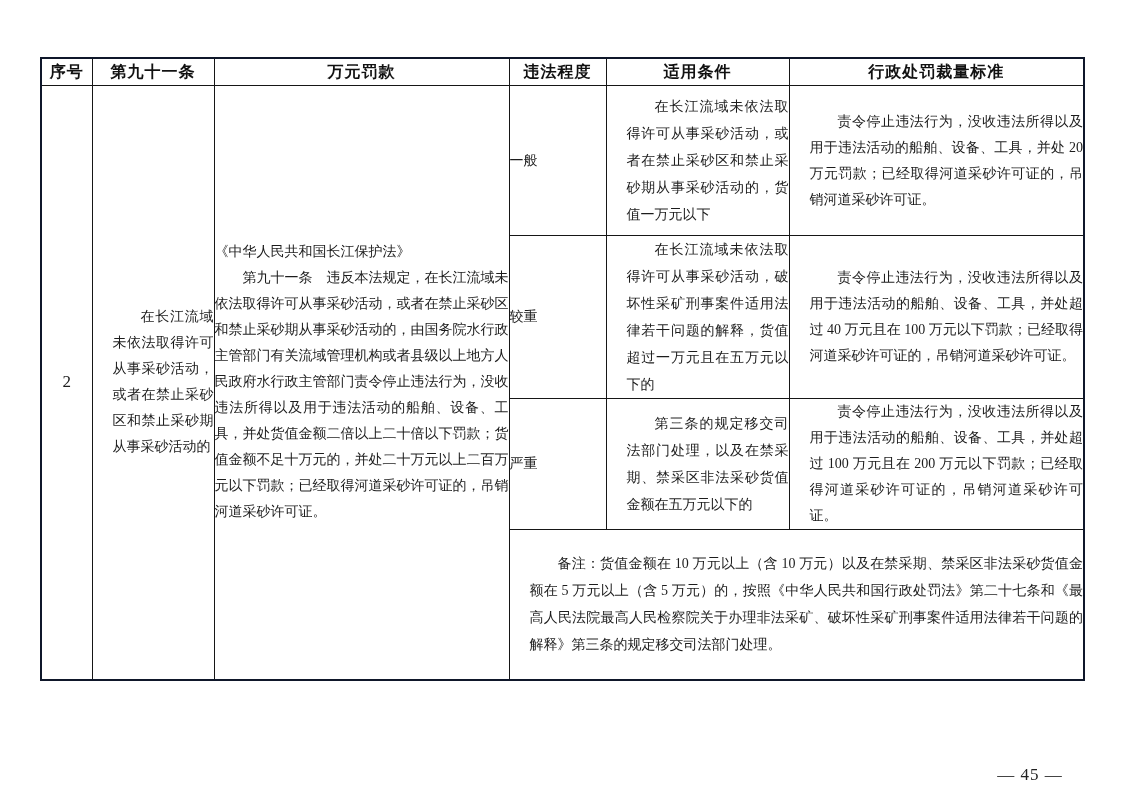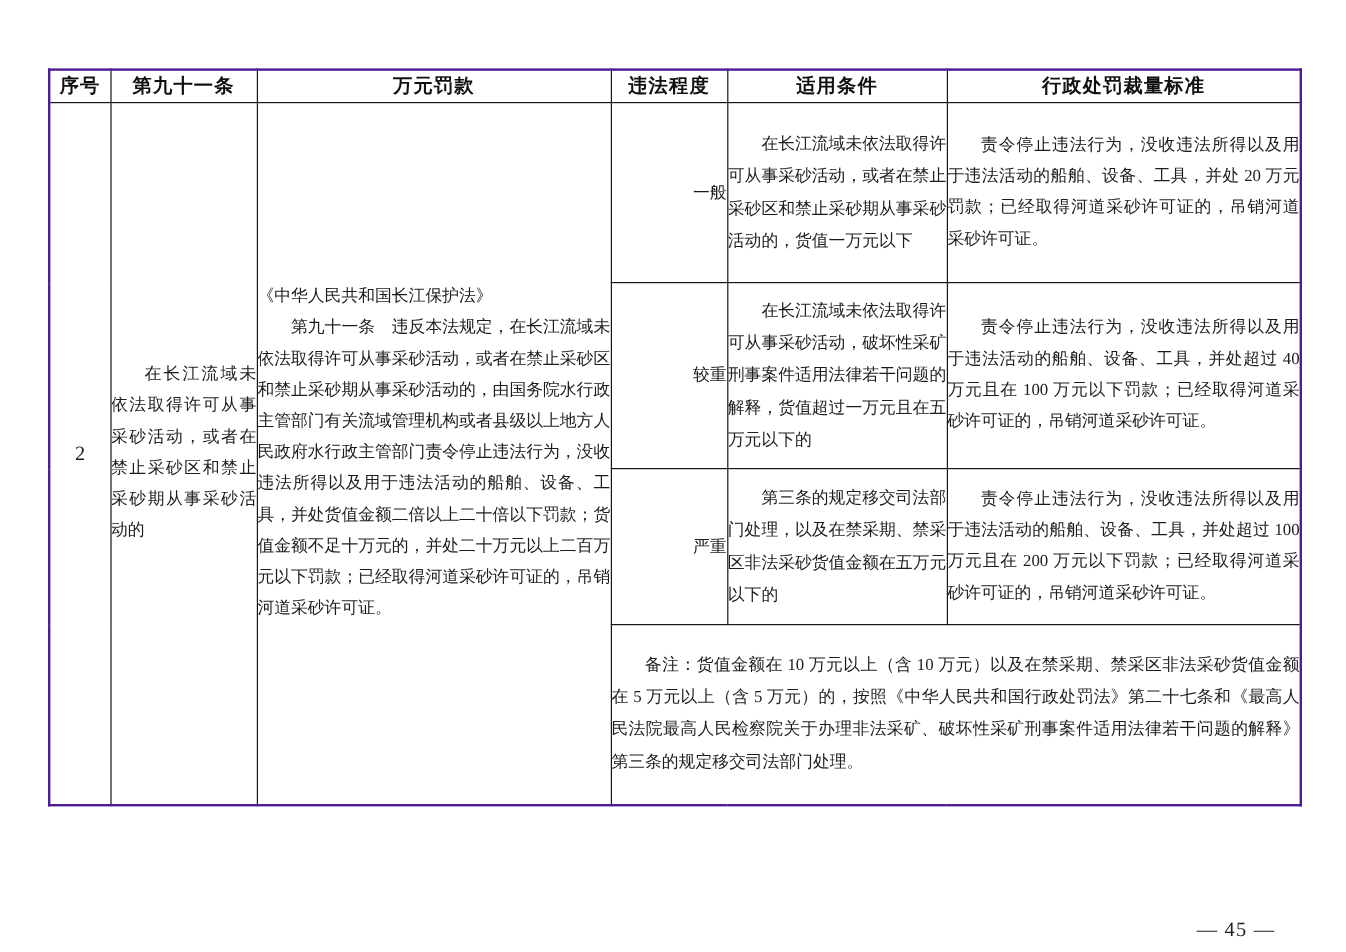--- a/index.html
+++ b/index.html
@@ -16,21 +16,21 @@
     color: #1c1c1c;
     overflow: hidden;
   }
   table.law-table {
     position: absolute;
     left: 40px;
     top: 57px;
     width: 1043px;
     border-collapse: collapse;
     table-layout: fixed;
-    border: 2px solid #4c1d95;
+    border: 2px solid #0f172a;
   }
   table.law-table th,
   table.law-table td {
     border: 1px solid #161616;
     vertical-align: middle;
     padding: 0;
     overflow: hidden;
   }
   tr.header-row th {
     height: 26px;
@@ -43,29 +43,30 @@
   }
   .body-text {
     font-size: 14px;
     line-height: 26px;
     text-align: justify;
     text-justify: inter-ideograph;
     color: #1c1c1c;
   }
   .indent {
     text-indent: 2em;
+    margin-left: 20px;
   }
   .cell-index {
     text-align: center;
     font-size: 17px;
   }
   .cell-behavior { padding: 0 9px; }
   .cell-legal { padding: 0 11px; }
   .cell-degree {
-    text-align: right;
+    text-align: left;
     font-size: 14px;
   }
   .cell-condition { padding: 0 10px; }
   .cell-condition .body-text { line-height: 27px; }
   .cell-penalty { padding: 0 12px; }
   .cell-note { padding: 0 14px; }
   .cell-note .body-text { line-height: 27px; }
   .legal-title {
     margin: 0;
     text-align: left;

